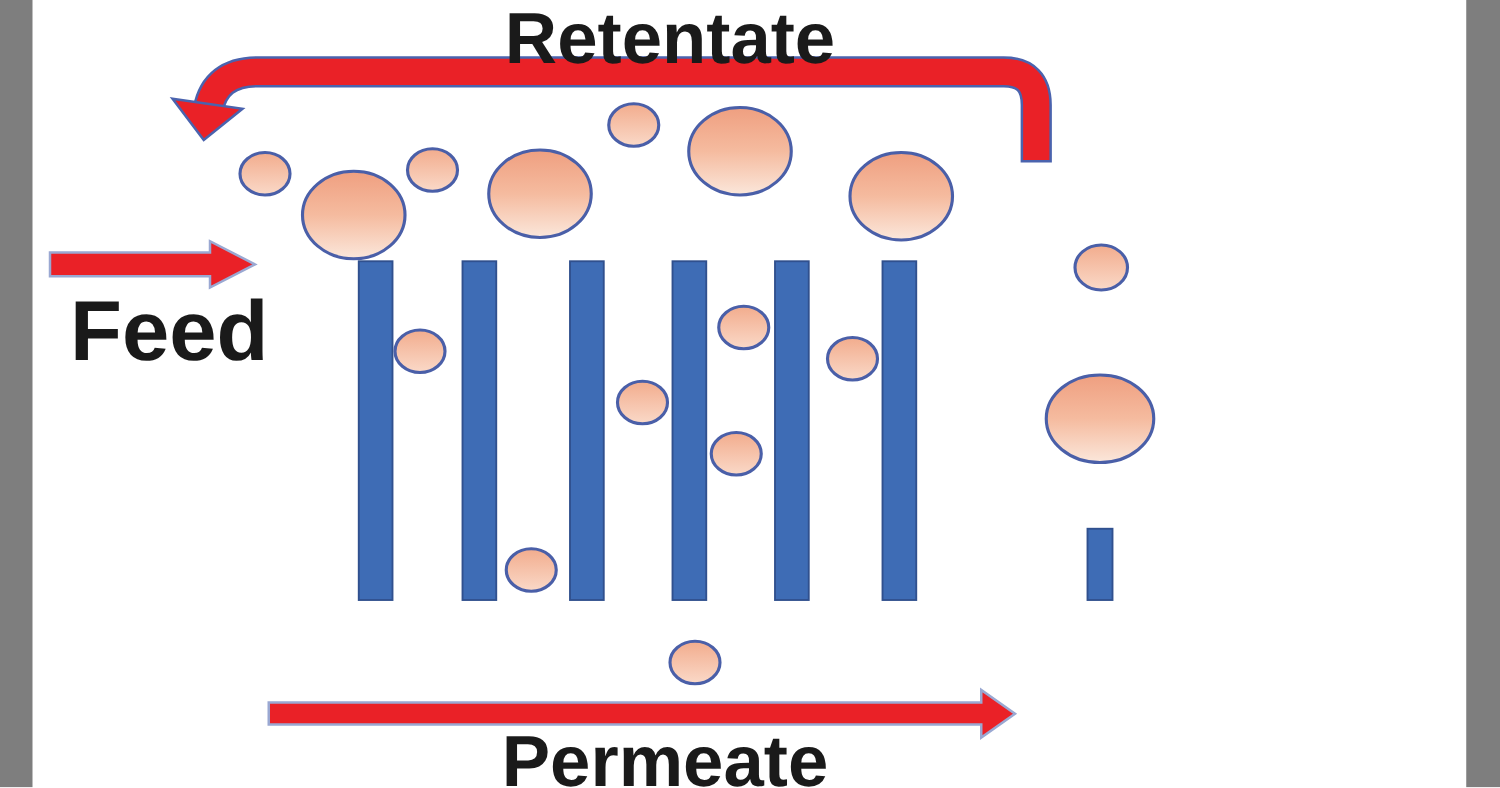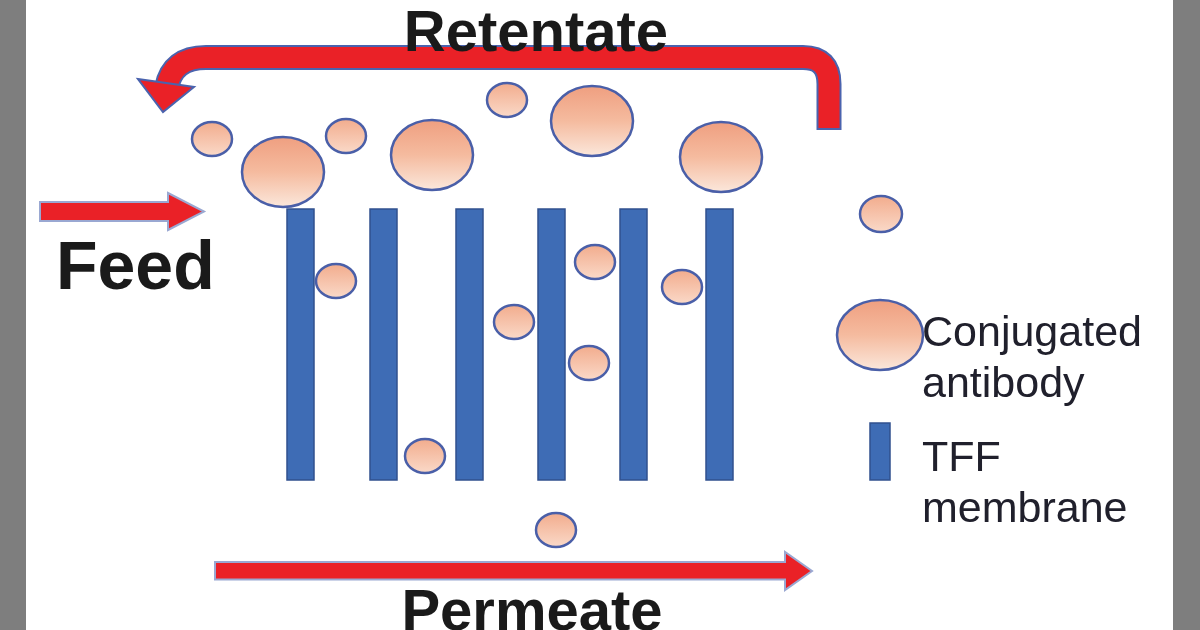--- a/index.html
+++ b/index.html
@@ -98,16 +98,14 @@
       <ellipse cx="881" cy="214" rx="21" ry="18" fill="url(#gradSmall)" stroke="var(--particle-border)" stroke-width="2.5"></ellipse>
       <ellipse cx="880" cy="335" rx="43" ry="35" fill="url(#gradLarge)" stroke="var(--particle-border)" stroke-width="2.5"></ellipse>
       <rect x="870" y="423" width="20" height="57" fill="var(--membrane-blue)" stroke="var(--membrane-border)" stroke-width="1.5"></rect>
     </g>
   </svg>
 
   <div id="retentate-label" class="flow-label">Retentate</div>
   <div id="feed-label" class="flow-label">Feed</div>
   <div id="permeate-label" class="flow-label">Permeate</div>
 
-  <div id="legend-label-1" class="legend-label">Conjugated antibody</div>
-  <div id="legend-label-2" class="legend-label">TFF membrane</div>
 
 </div>
 
 </body></html>

